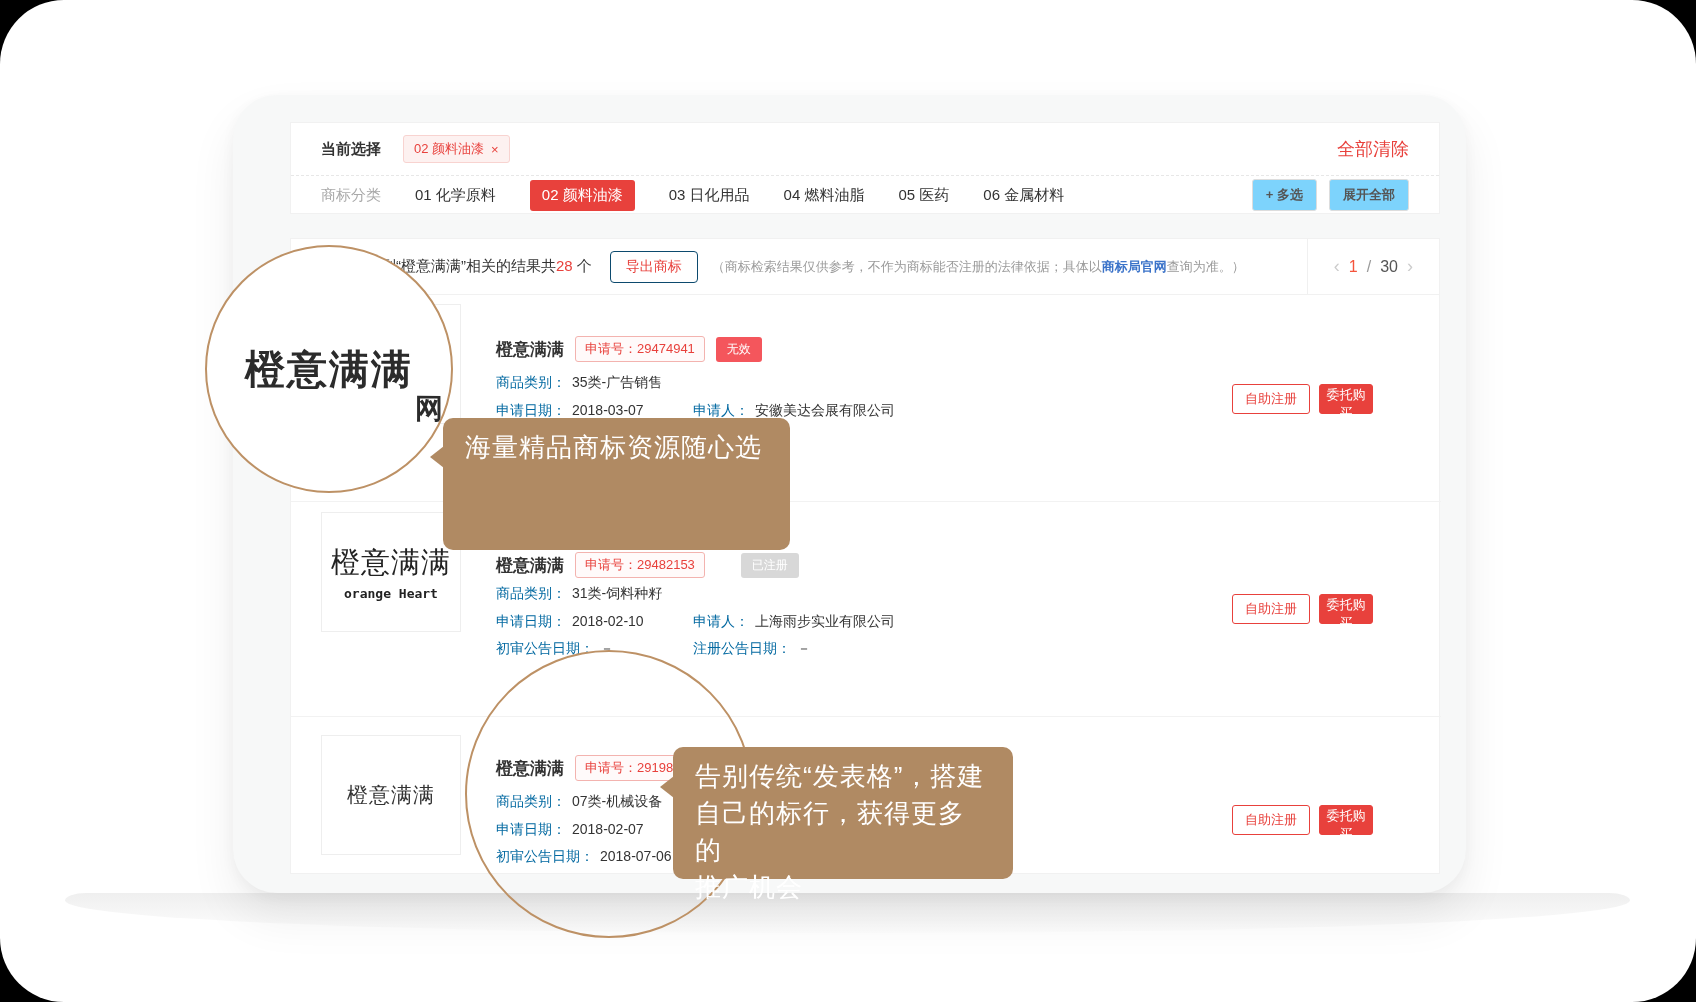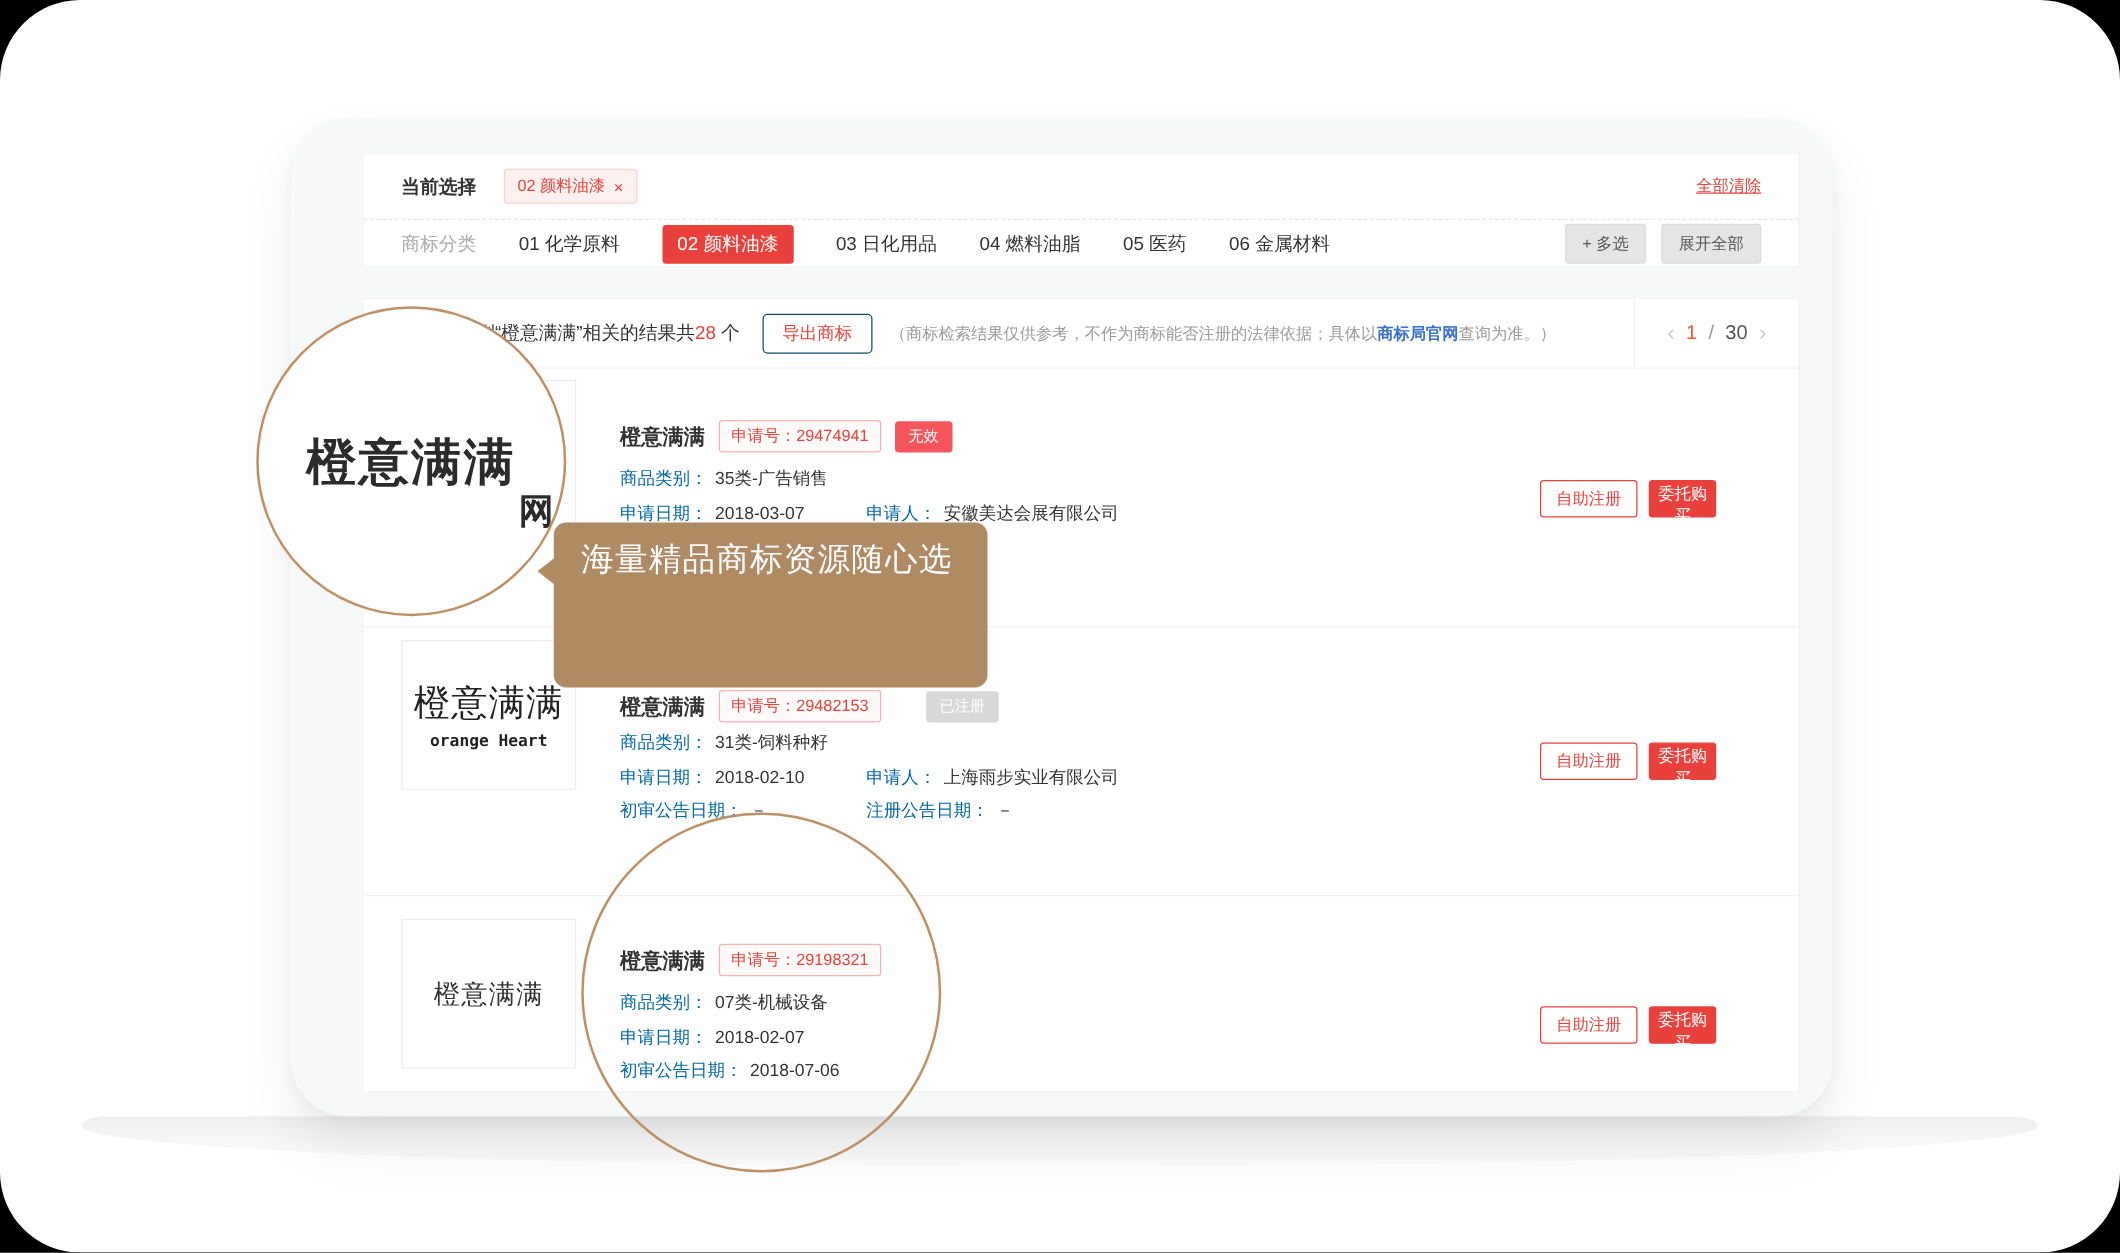--- a/index.html
+++ b/index.html
@@ -15,27 +15,27 @@
   .panel{position:absolute;background:#fff;border:1px solid #f1f1f1;box-sizing:border-box;}
   .panel-filter{left:57px;top:27px;width:1150px;height:92px;}
   .panel-results{left:57px;top:143px;width:1150px;height:636px;}
 
   
   .filter-row{height:52px;display:flex;align-items:center;padding:0 30px;border-bottom:1px dashed #e7e7e7;}
   .filter-label{font-size:15px;color:#333;font-weight:bold;}
   .sel-tag{margin-left:22px;display:inline-flex;align-items:center;gap:7px;background:#fdf1f0;
         border:1px solid #f8d3d0;color:#e8413c;font-size:13px;padding:4px 10px;border-radius:3px;cursor:pointer;}
   .tag-x{font-size:13px;color:#e8413c;cursor:pointer;}
-  .clear-all{margin-left:auto;color:#e8413c;font-size:13px;cursor:pointer;text-decoration:underline;}
+  .clear-all{margin-left:auto;color:#e8413c;font-size:18px;cursor:pointer;}
   .cat-row{height:38px;display:flex;align-items:center;padding:0 30px;font-size:15px;}
   .cat-label{color:#a9a9a9;margin-right:34px;}
   .cat-item{color:#333;margin-right:34px;cursor:pointer;white-space:nowrap;}
   .cat-item-active{background:#e8413c;color:#fff;padding:6px 12px;border-radius:3px;}
   .cat-btn{border:1px solid #ddd;color:#555;font-size:13px;padding:6px 13px;border-radius:3px;
-        background:#e5e5e5;cursor:pointer;white-space:nowrap;}
+        background:#7dd3fc;cursor:pointer;white-space:nowrap;font-weight:bold;}
   .cat-btn.multi{margin-left:auto;}
   .cat-btn.expand{margin-left:12px;}
 
   
   .results-header{height:55px;display:flex;align-items:center;border-bottom:1px solid #f1f1f1;padding-left:60px;}
   .result-text{font-size:15px;color:#333;white-space:nowrap;}
   .red{color:#e8413c;}
   .export-btn{margin-left:18px;background:#fff;border:1px solid #0c4a6e;color:#e8413c;font-size:14px;
         padding:6px 15px;border-radius:4px;cursor:pointer;font-family:inherit;white-space:nowrap;}
   .disclaimer{margin-left:14px;font-size:13px;color:#9b9b9b;white-space:nowrap;overflow:hidden;}
@@ -199,13 +199,18 @@
 
   <div class="circle-big">
     <span class="mag-text">橙意满满</span>
     <span class="mag-partial">网</span>
   </div>
   <div class="circle-small"></div>
 
   <div class="tip tip-1">
     <div>海量精品商标资源随心选</div>
   </div>
+  <div class="tip tip-2">
+    <div>告别传统“发表格”，搭建</div>
+    <div>自己的标行，获得更多的</div>
+    <div>推广机会</div>
+  </div>
 </div>
 
 </body></html>

